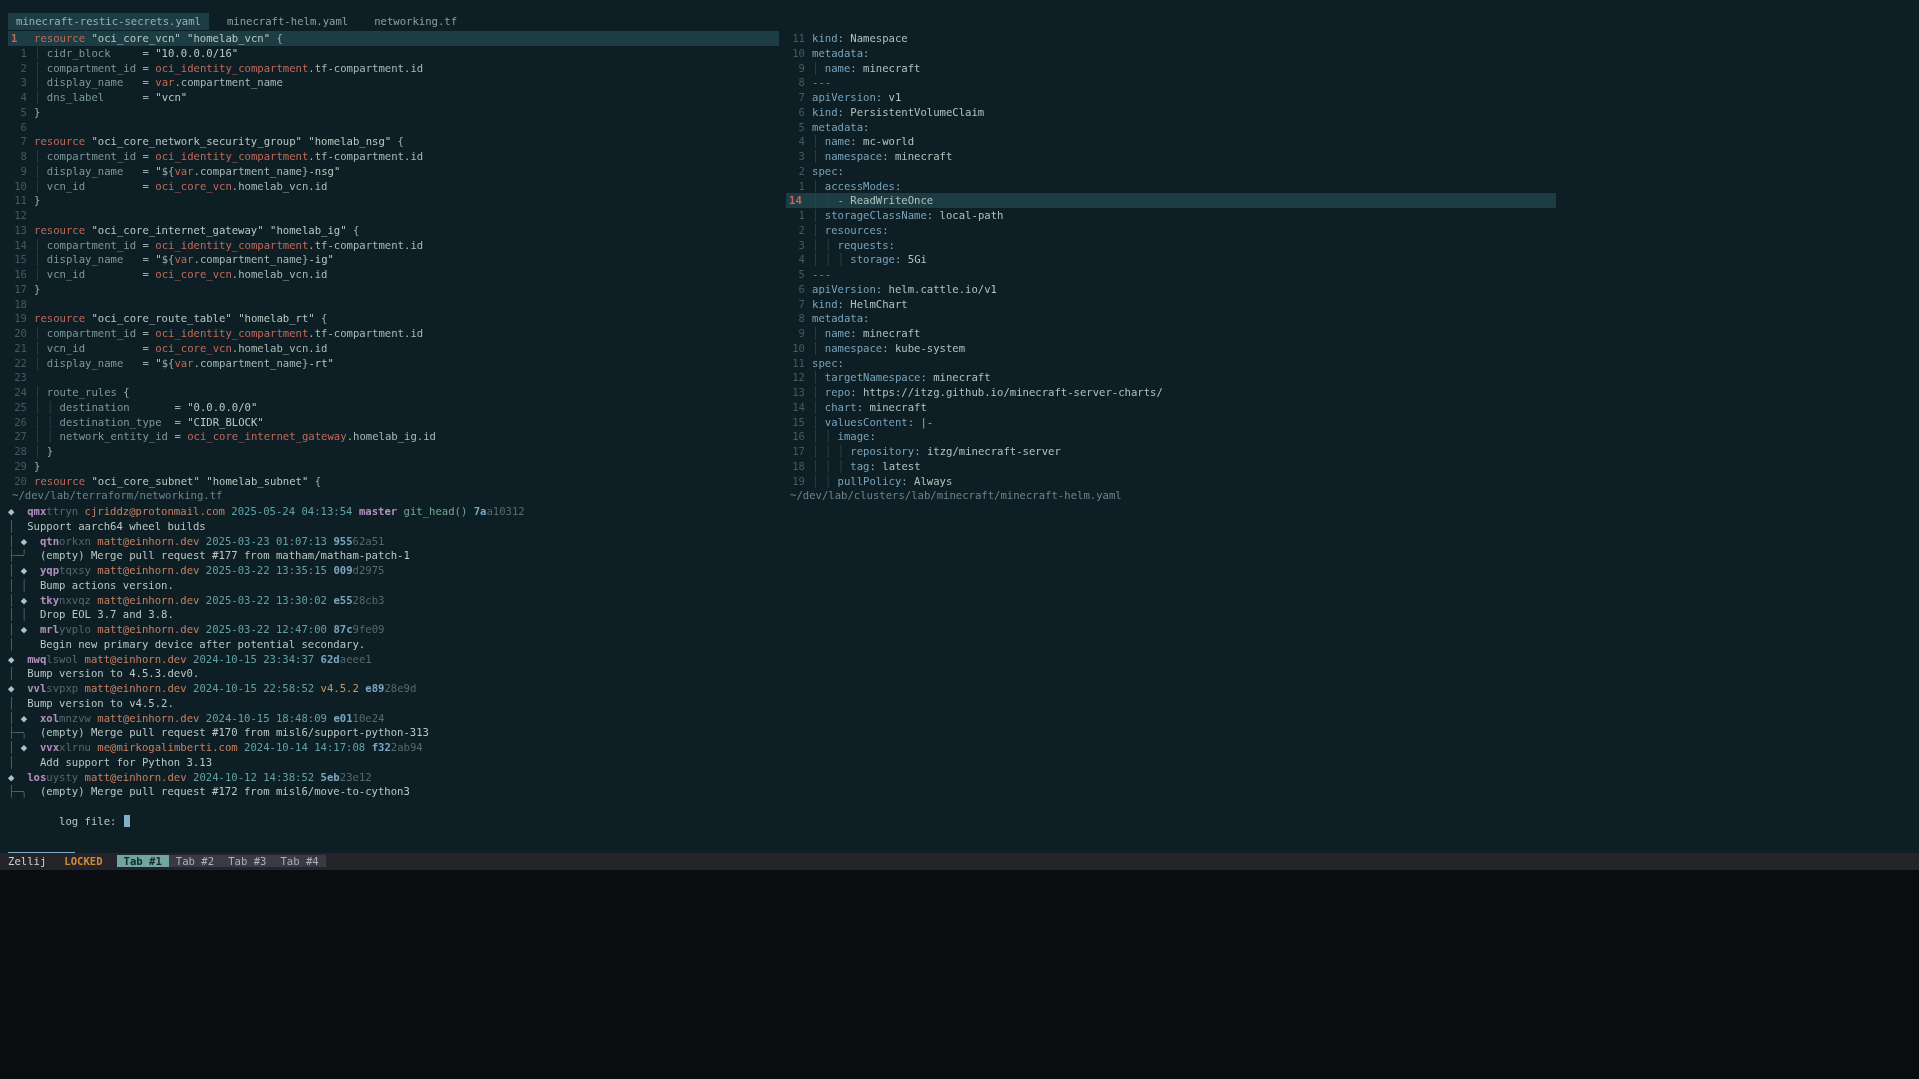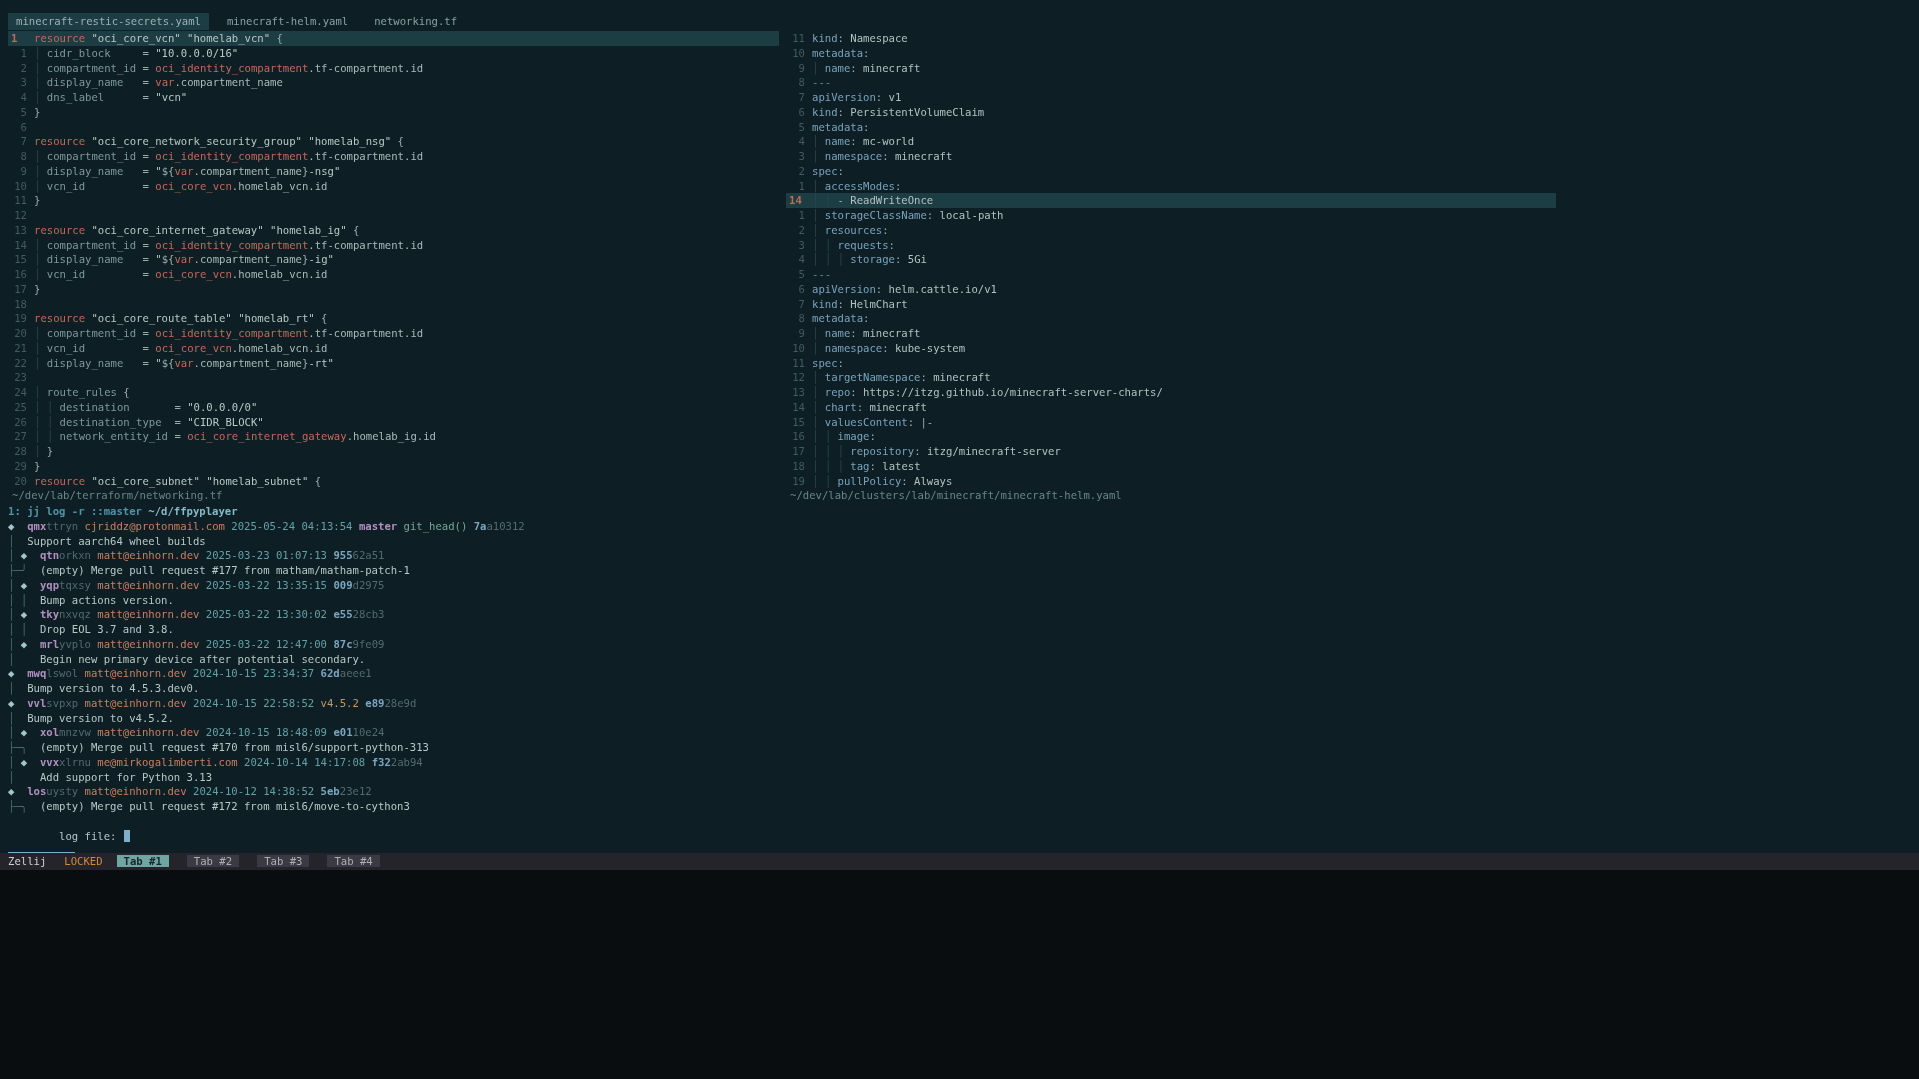--- a/index.html
+++ b/index.html
@@ -33,22 +33,22 @@
   #term{position:absolute;left:8px;top:504px;width:1903px}
   .tline{white-space:pre;height:14.75px}
   .cursor{display:inline-block;width:6.4px;height:12px;background:#7fb0ca;vertical-align:-2px;margin-left:1px}
   .term-bar{position:absolute;left:8px;top:852px;height:16px;display:flex;align-items:center}
   .term-chip{background:#7fb0ca;color:#0e2127;font-weight:bold;padding:1px 8px}
   .term-shell{color:#b3c2c4;margin-left:12px}
 
   
   .zellij-bar{position:absolute;left:0;top:853px;width:1919px;height:17px;background:#26242b;display:flex;align-items:center;padding-left:8px}
   .zj-name{color:#cfd0d4;margin-right:18px}
-  .zj-mode{color:#cf8a3b;font-weight:normal;margin-right:14px}
-  .zj-tab{padding:0 7px;margin-right:18px;background:#3b3a44;color:#adaeb6;white-space:pre}
+  .zj-mode{color:#cf8a3b;font-weight:bold;margin-right:14px}
+  .zj-tab{padding:0 7px;margin-right:0;background:#3b3a44;color:#adaeb6;white-space:pre}
   .zj-tab.active{background:#6fa6a2;color:#15262a;font-weight:bold}
 
   
   .tk-pl{color:#a9bab8}
   .tk-kw{color:#c5685a}
   .tk-ref{color:#c5685a}
   .tk-str{color:#bac8c4}
   .tk-prop{color:#7d989c}
   .tk-op{color:#9badab}
   .tk-gd{color:#2a454d}
@@ -149,21 +149,20 @@
           <div class="line"><span class="gut">16</span><span class="txt"><span class="tk-gd">│</span><span class="tk-pl"> </span><span class="tk-gd">│</span><span class="tk-pl"> </span><span class="tk-key">image</span><span class="tk-op">:</span></span></div>
           <div class="line"><span class="gut">17</span><span class="txt"><span class="tk-gd">│</span><span class="tk-pl"> </span><span class="tk-gd">│</span><span class="tk-pl"> </span><span class="tk-gd">│</span><span class="tk-pl"> </span><span class="tk-key">repository</span><span class="tk-op">:</span><span class="tk-val"> itzg/minecraft-server</span></span></div>
           <div class="line"><span class="gut">18</span><span class="txt"><span class="tk-gd">│</span><span class="tk-pl"> </span><span class="tk-gd">│</span><span class="tk-pl"> </span><span class="tk-gd">│</span><span class="tk-pl"> </span><span class="tk-key">tag</span><span class="tk-op">:</span><span class="tk-val"> latest</span></span></div>
           <div class="line"><span class="gut">19</span><span class="txt"><span class="tk-gd">│</span><span class="tk-pl"> </span><span class="tk-gd">│</span><span class="tk-pl"> </span><span class="tk-key">pullPolicy</span><span class="tk-op">:</span><span class="tk-val"> Always</span></span></div>
         </div>
       <div class="statusline" id="status-right">~/dev/lab/clusters/lab/minecraft/minecraft-helm.yaml</div>
     </section>
 
     <section id="term">
       <div id="term-lines">
-          <div class="tline"><span class="tk-tcmd">1: jj log -r ::master </span><span class="tk-tpath">~/d/ffpyplayer</span></div>
           <div class="tline"><span class="tk-node">◆</span><span class="tk-pl">  </span><span class="tk-cid">qmx</span><span class="tk-dim">ttryn</span><span class="tk-pl"> </span><span class="tk-email">cjriddz@protonmail.com</span><span class="tk-pl"> </span><span class="tk-time">2025-05-24 04:13:54</span><span class="tk-pl"> </span><span class="tk-branch">master</span><span class="tk-pl"> </span><span class="tk-fn">git_head()</span><span class="tk-pl"> </span><span class="tk-hash">7a</span><span class="tk-dim">a10312</span></div>
           <div class="tline"><span class="tk-edge">│</span><span class="tk-desc">  Support aarch64 wheel builds</span></div>
           <div class="tline"><span class="tk-edge">│ </span><span class="tk-node">◆</span><span class="tk-pl">  </span><span class="tk-cid">qtn</span><span class="tk-dim">orkxn</span><span class="tk-pl"> </span><span class="tk-email">matt@einhorn.dev</span><span class="tk-pl"> </span><span class="tk-time">2025-03-23 01:07:13</span><span class="tk-pl"> </span><span class="tk-hash">955</span><span class="tk-dim">62a51</span></div>
           <div class="tline"><span class="tk-edge">├─╯</span><span class="tk-desc">  (empty) Merge pull request #177 from matham/matham-patch-1</span></div>
           <div class="tline"><span class="tk-edge">│ </span><span class="tk-node">◆</span><span class="tk-pl">  </span><span class="tk-cid">yqp</span><span class="tk-dim">tqxsy</span><span class="tk-pl"> </span><span class="tk-email">matt@einhorn.dev</span><span class="tk-pl"> </span><span class="tk-time">2025-03-22 13:35:15</span><span class="tk-pl"> </span><span class="tk-hash">009</span><span class="tk-dim">d2975</span></div>
           <div class="tline"><span class="tk-edge">│ │</span><span class="tk-desc">  Bump actions version.</span></div>
           <div class="tline"><span class="tk-edge">│ </span><span class="tk-node">◆</span><span class="tk-pl">  </span><span class="tk-cid">tky</span><span class="tk-dim">nxvqz</span><span class="tk-pl"> </span><span class="tk-email">matt@einhorn.dev</span><span class="tk-pl"> </span><span class="tk-time">2025-03-22 13:30:02</span><span class="tk-pl"> </span><span class="tk-hash">e55</span><span class="tk-dim">28cb3</span></div>
           <div class="tline"><span class="tk-edge">│ │</span><span class="tk-desc">  Drop EOL 3.7 and 3.8.</span></div>
           <div class="tline"><span class="tk-edge">│ </span><span class="tk-node">◆</span><span class="tk-pl">  </span><span class="tk-cid">mrl</span><span class="tk-dim">yvplo</span><span class="tk-pl"> </span><span class="tk-email">matt@einhorn.dev</span><span class="tk-pl"> </span><span class="tk-time">2025-03-22 12:47:00</span><span class="tk-pl"> </span><span class="tk-hash">87c</span><span class="tk-dim">9fe09</span></div>
           <div class="tline"><span class="tk-edge">│</span><span class="tk-desc">    Begin new primary device after potential secondary.</span></div>

